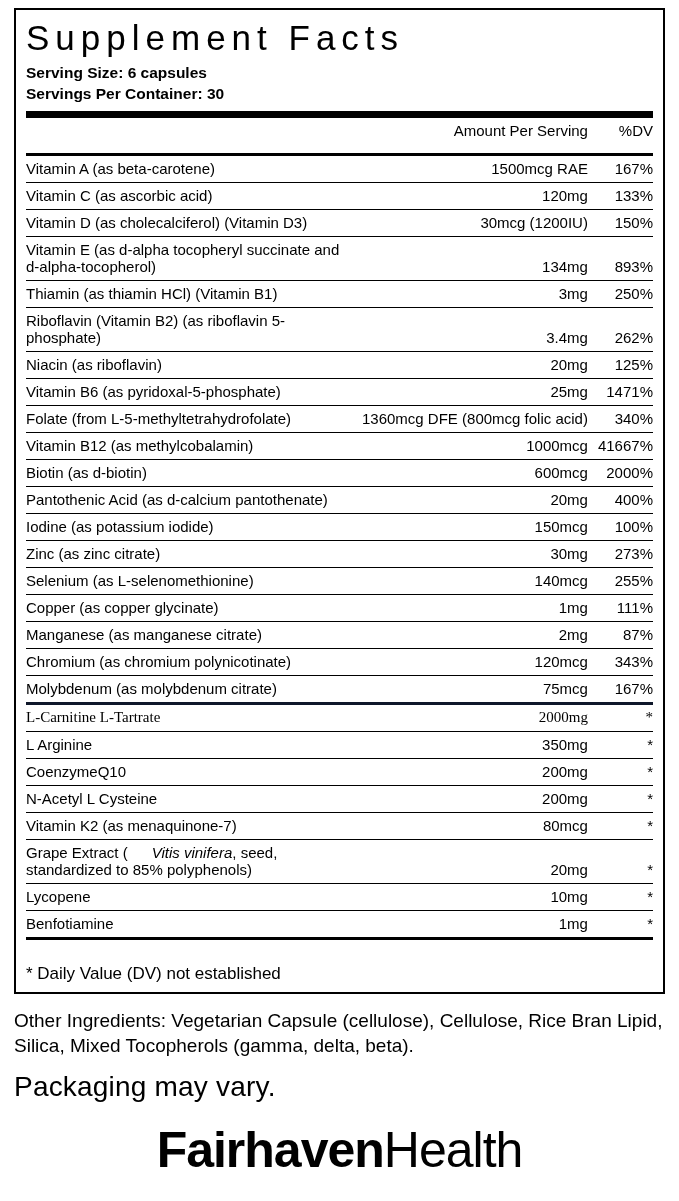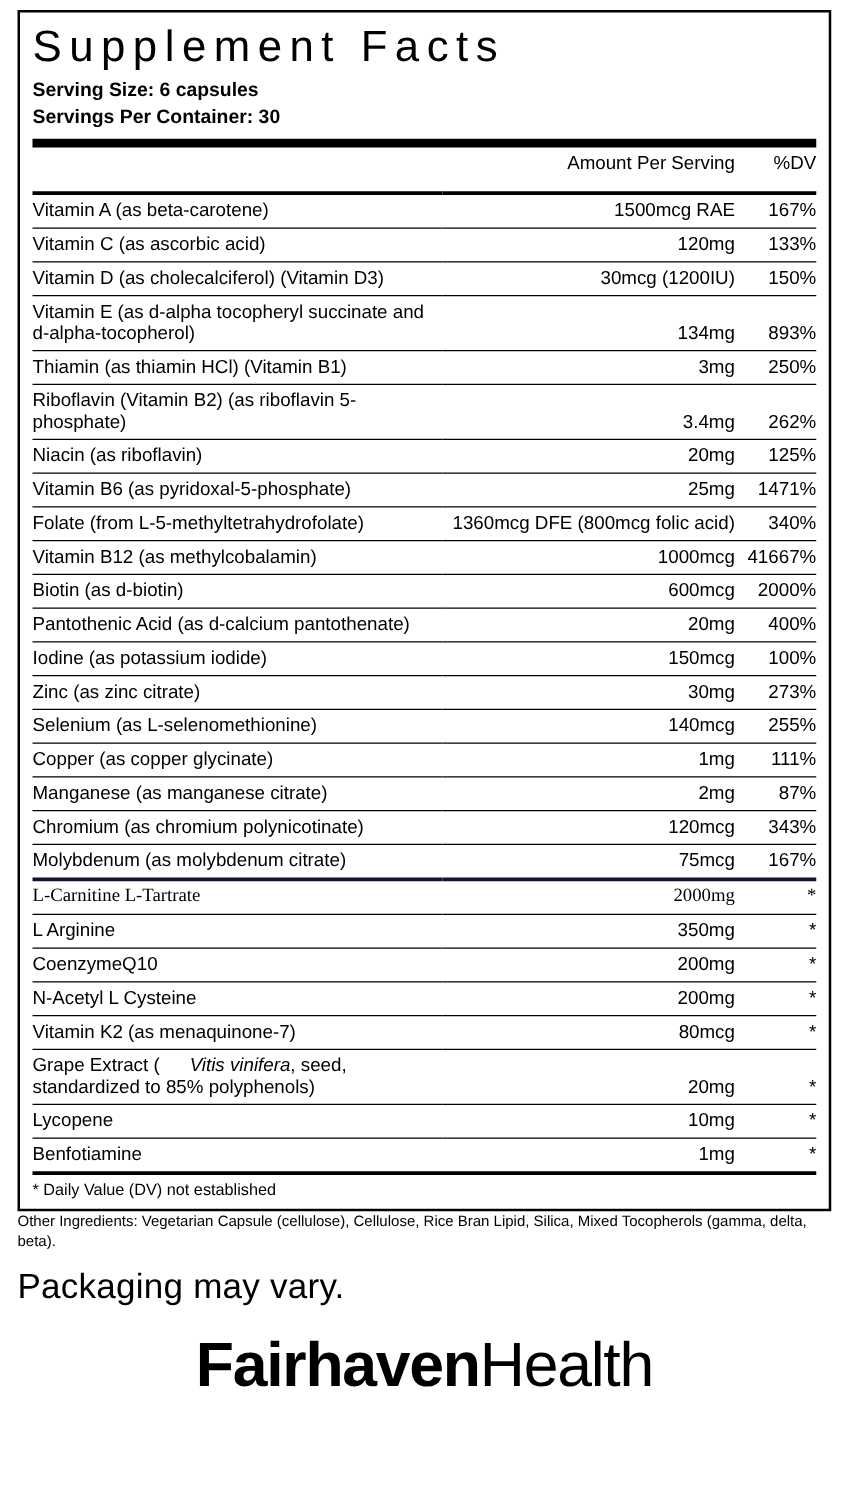--- a/index.html
+++ b/index.html
@@ -80,30 +80,30 @@
   }
   .first-row td {
     border-top: none;
   }
 
   .head-rule td { border-bottom: 3px solid #000; padding: 0; height: 0; }
 
   .sec-rule td { border-top: 3px solid #0f172a; font-family: Liberation Serif, serif; }
 
   .footnote {
-    font-size: 13px;
-    padding-top: 4px;
+    font-size: 17px;
+    padding-top: 24px;
     border-top: 3px solid #000;
     margin-top: 0;
   }
 
   .other-ing {
-    font-size: 12px;
+    font-size: 19px;
     line-height: 1.35;
-    margin-top: 0;
+    margin-top: 14px;
   }
   .pkg-vary {
     font-size: 28px;
     margin-top: 12px;
     letter-spacing: 0.2px;
   }
 
   .brand {
     margin-top: 22px;
     text-align: center;

